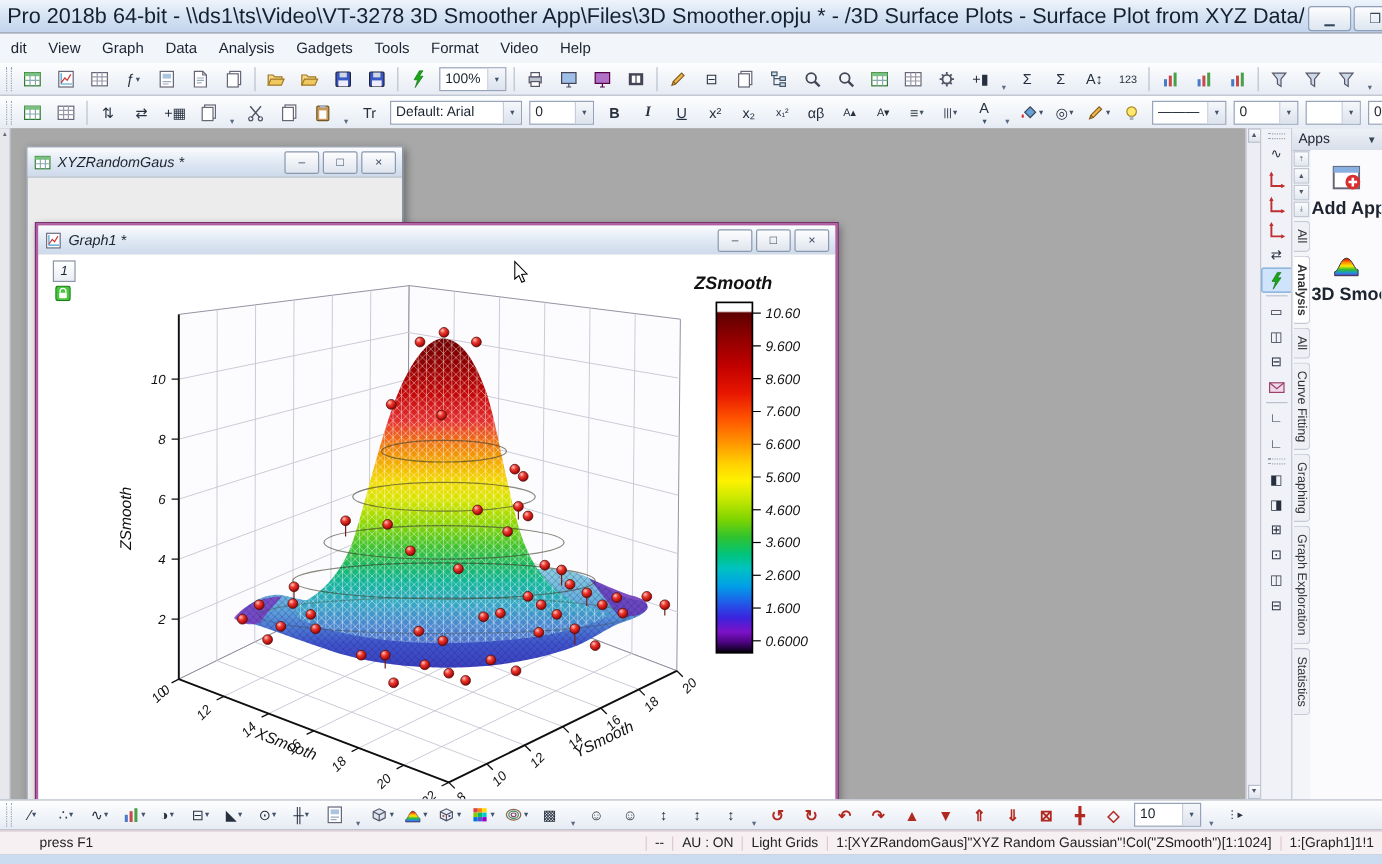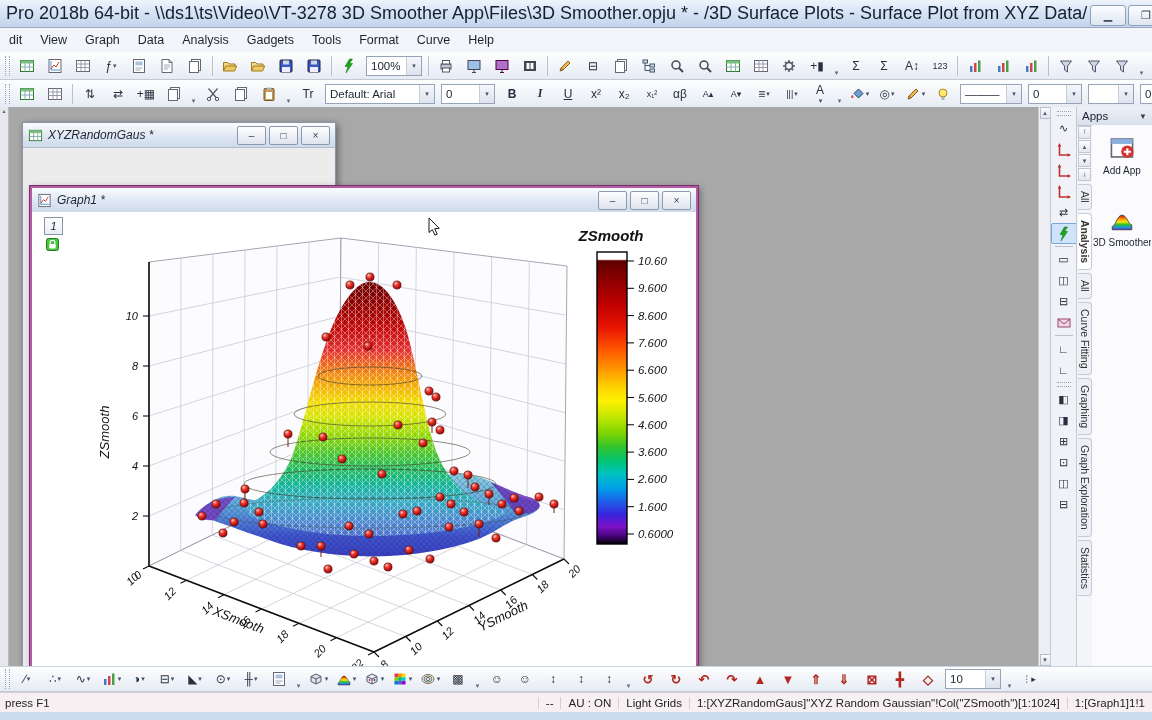--- a/index.html
+++ b/index.html
@@ -63,21 +63,21 @@
   #apps-header .hdd{margin-left:auto;font-size:8px;color:#345;}
   #apps-rail{position:absolute;left:0;top:18px;bottom:0;width:15px;display:flex;flex-direction:column;align-items:center;}
   .rail-btn{width:13px;height:13px;font-size:6px;color:#556;display:flex;align-items:center;justify-content:center;
     border:1px solid #c0c6d2;background:linear-gradient(#fbfcfd,#e2e7f0);box-sizing:border-box;margin-top:1px;}
   .vtab{writing-mode:vertical-rl;font-size:10.5px;color:#333;background:#eef0f5;border:1px solid #c6cad6;
     border-left:none;border-radius:0 4px 4px 0;padding:6px 0;margin-top:3px;width:14px;text-align:center;box-sizing:border-box;}
   .vtab.sel{font-weight:bold;background:#ffffff;}
   #apps-body{position:absolute;left:15px;top:18px;right:0;bottom:0;background:#fbfbfd;overflow:hidden;}
   .app-item{display:flex;flex-direction:column;align-items:center;padding-top:10px;height:62px;}
   .app-item .aicon{width:30px;height:26px;}
-  .app-item .albl{font-size:10px;margin-top:4px;white-space:nowrap;overflow:hidden;max-width:58px;}
+  .app-item .albl{font-size:15px;margin-top:4px;white-space:nowrap;overflow:hidden;max-width:58px;font-weight:bold;}
   
   .owin{position:absolute;border:1px solid #8894a8;background:#ececec;box-shadow:2px 2px 7px rgba(0,0,0,.4);}
   .wtitle{height:24px;background:linear-gradient(#fbfcfe,#dee7f3 55%,#cedaea);display:flex;align-items:center;
     padding:0 5px;font-size:12px;color:#1c2430;border-bottom:1px solid #b2bcca;}
   .wtitle .wicon{width:15px;height:15px;margin-right:5px;flex:0 0 auto;}
   .wbtns{margin-left:auto;display:flex;}
   .wbtn{width:27px;height:17px;border:1px solid #8c98ac;border-radius:2px;margin-left:3px;
     background:linear-gradient(#fdfdfe,#dfe5ee);font-size:10px;color:#33425a;
     display:flex;align-items:center;justify-content:center;}
   #graph-window{border:2px solid #b25ca2;outline:1px solid #7a3070;margin-top:34px;}
@@ -86,21 +86,21 @@
     background:linear-gradient(#fff,#e9edf3);font-size:11px;display:flex;align-items:center;justify-content:center;}
   .lockicon{position:absolute;left:14px;top:26px;width:13px;height:13px;}
   
   .ticklbl{font-size:11px;fill:#111;}
   .axlbl{font-size:13px;fill:#111;}
   .cblbl{font-size:11.5px;fill:#111;}
   .cbtitle{font-size:15px;font-weight:bold;fill:#111;}
   
   #statusbar{position:absolute;left:0;top:692px;width:1152px;height:20px;background:#f7f0f2;
     border-top:1px solid #ddccd2;display:flex;align-items:center;font-size:11.5px;color:#222;box-sizing:border-box;}
-  #statusbar .shelp{flex:1;padding-left:5px;}
+  #statusbar .shelp{flex:1;padding-left:5px;margin-left:28px;}
   .scell{border-left:1px solid #dfc9d1;padding:0 7px;white-space:nowrap;}
   #bottomstrip{position:absolute;left:0;top:712px;width:1152px;height:8px;background:#ccdcf0;}
 </style>
 </head>
 <body>
 
 <svg width="0" height="0" style="position:absolute" aria-hidden="true">
 <defs>
   <linearGradient id="g-rain" x1="0" y1="0" x2="0" y2="1">
     <stop offset="0" stop-color="#d00000"></stop>
@@ -326,21 +326,21 @@
 
 <div id="menubar">
     <span class="menu-item">dit</span>
     <span class="menu-item">View</span>
     <span class="menu-item">Graph</span>
     <span class="menu-item">Data</span>
     <span class="menu-item">Analysis</span>
     <span class="menu-item">Gadgets</span>
     <span class="menu-item">Tools</span>
     <span class="menu-item">Format</span>
-    <span class="menu-item">Curve</span>
+    <span class="menu-item">Video</span>
     <span class="menu-item">Help</span>
   </div>
 
 <div id="toolbar-row1" class="tb">
     <div class="grip"></div>
     <div class="tbtn">
       <svg viewBox="0 0 16 16" class="ic">
         <use href="#s-table" xlink:href="#s-table"></use>
       </svg>
     </div>

